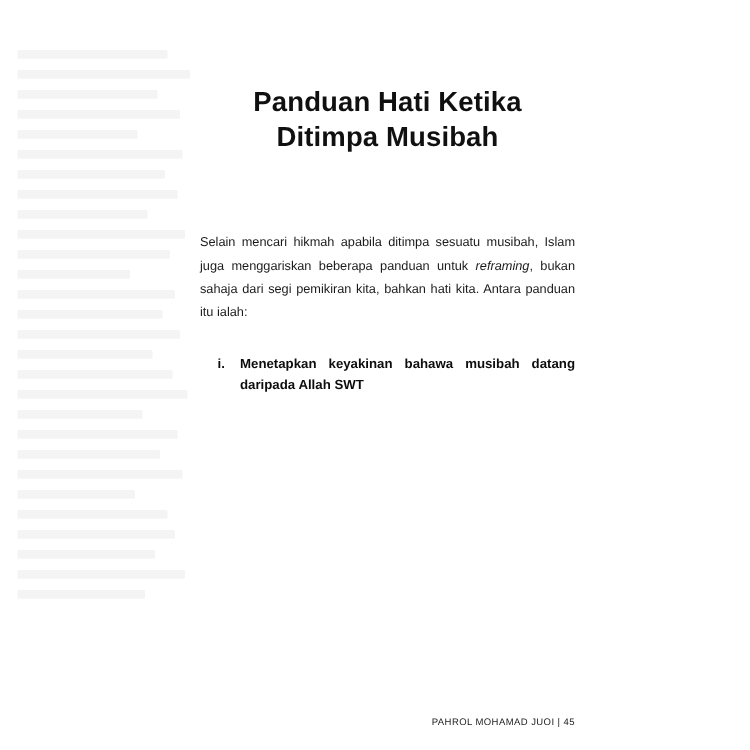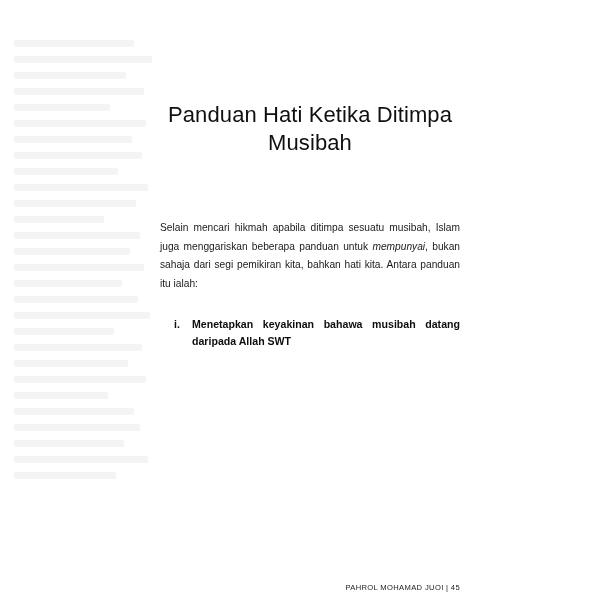--- a/index.html
+++ b/index.html
@@ -42,25 +42,25 @@
   }
   .content {
     position: absolute;
     left: 160px;
     top: 0;
     width: 300px;
     height: 600px;
   }
   .doc-title {
     margin: 0;
-    padding: 101px 0 0 0;
+    padding: 68px 0 0 0;
     text-align: center;
     font-size: 22px;
     line-height: 1.28;
-    font-weight: normal;
+    font-weight: bold;
     color: #101010;
     letter-spacing: 0.1px;
   }
   .body-text {
     margin: 0;
     padding: 62px 0 0 0;
     font-size: 10.2px;
     line-height: 1.82;
     color: #1a1a1a;
     text-align: justify;
@@ -111,21 +111,21 @@
     padding-top: 2px;
   }
   .ayah-mark {
     display: inline-block;
     font-size: 11px;
     color: #111111;
   }
   .footer {
     position: absolute;
     left: 160px;
-    bottom: 8px;
+    bottom: 18px;
     width: 300px;
     text-align: right;
     font-size: 7.6px;
     letter-spacing: 0.35px;
     color: #222222;
   }
 </style>
 </head>
 <body>
 
@@ -162,21 +162,21 @@
       <div class="gline" style="width:134px"></div>
       <div class="gline" style="width:102px"></div>
     </div>
   </div>
 
   <div class="content">
 
     <h1 class="doc-title">Panduan Hati Ketika Ditimpa Musibah</h1>
 
     <p class="body-text">
-      <span>Selain mencari hikmah apabila ditimpa sesuatu musibah, Islam juga menggariskan beberapa panduan untuk </span><em>mempunyai</em><span>, bukan sahaja dari segi pemikiran kita, bahkan hati kita. Antara panduan itu ialah:</span>
+      <span>Selain mencari hikmah apabila ditimpa sesuatu musibah, Islam juga menggariskan beberapa panduan untuk </span><em>reframing</em><span>, bukan sahaja dari segi pemikiran kita, bahkan hati kita. Antara panduan itu ialah:</span>
     </p>
 
     <div class="section-heading">
       <span class="num">i.</span>
       <span class="txt">Menetapkan keyakinan bahawa musibah datang daripada Allah SWT</span>
     </div>
 
 
 
   </div>

